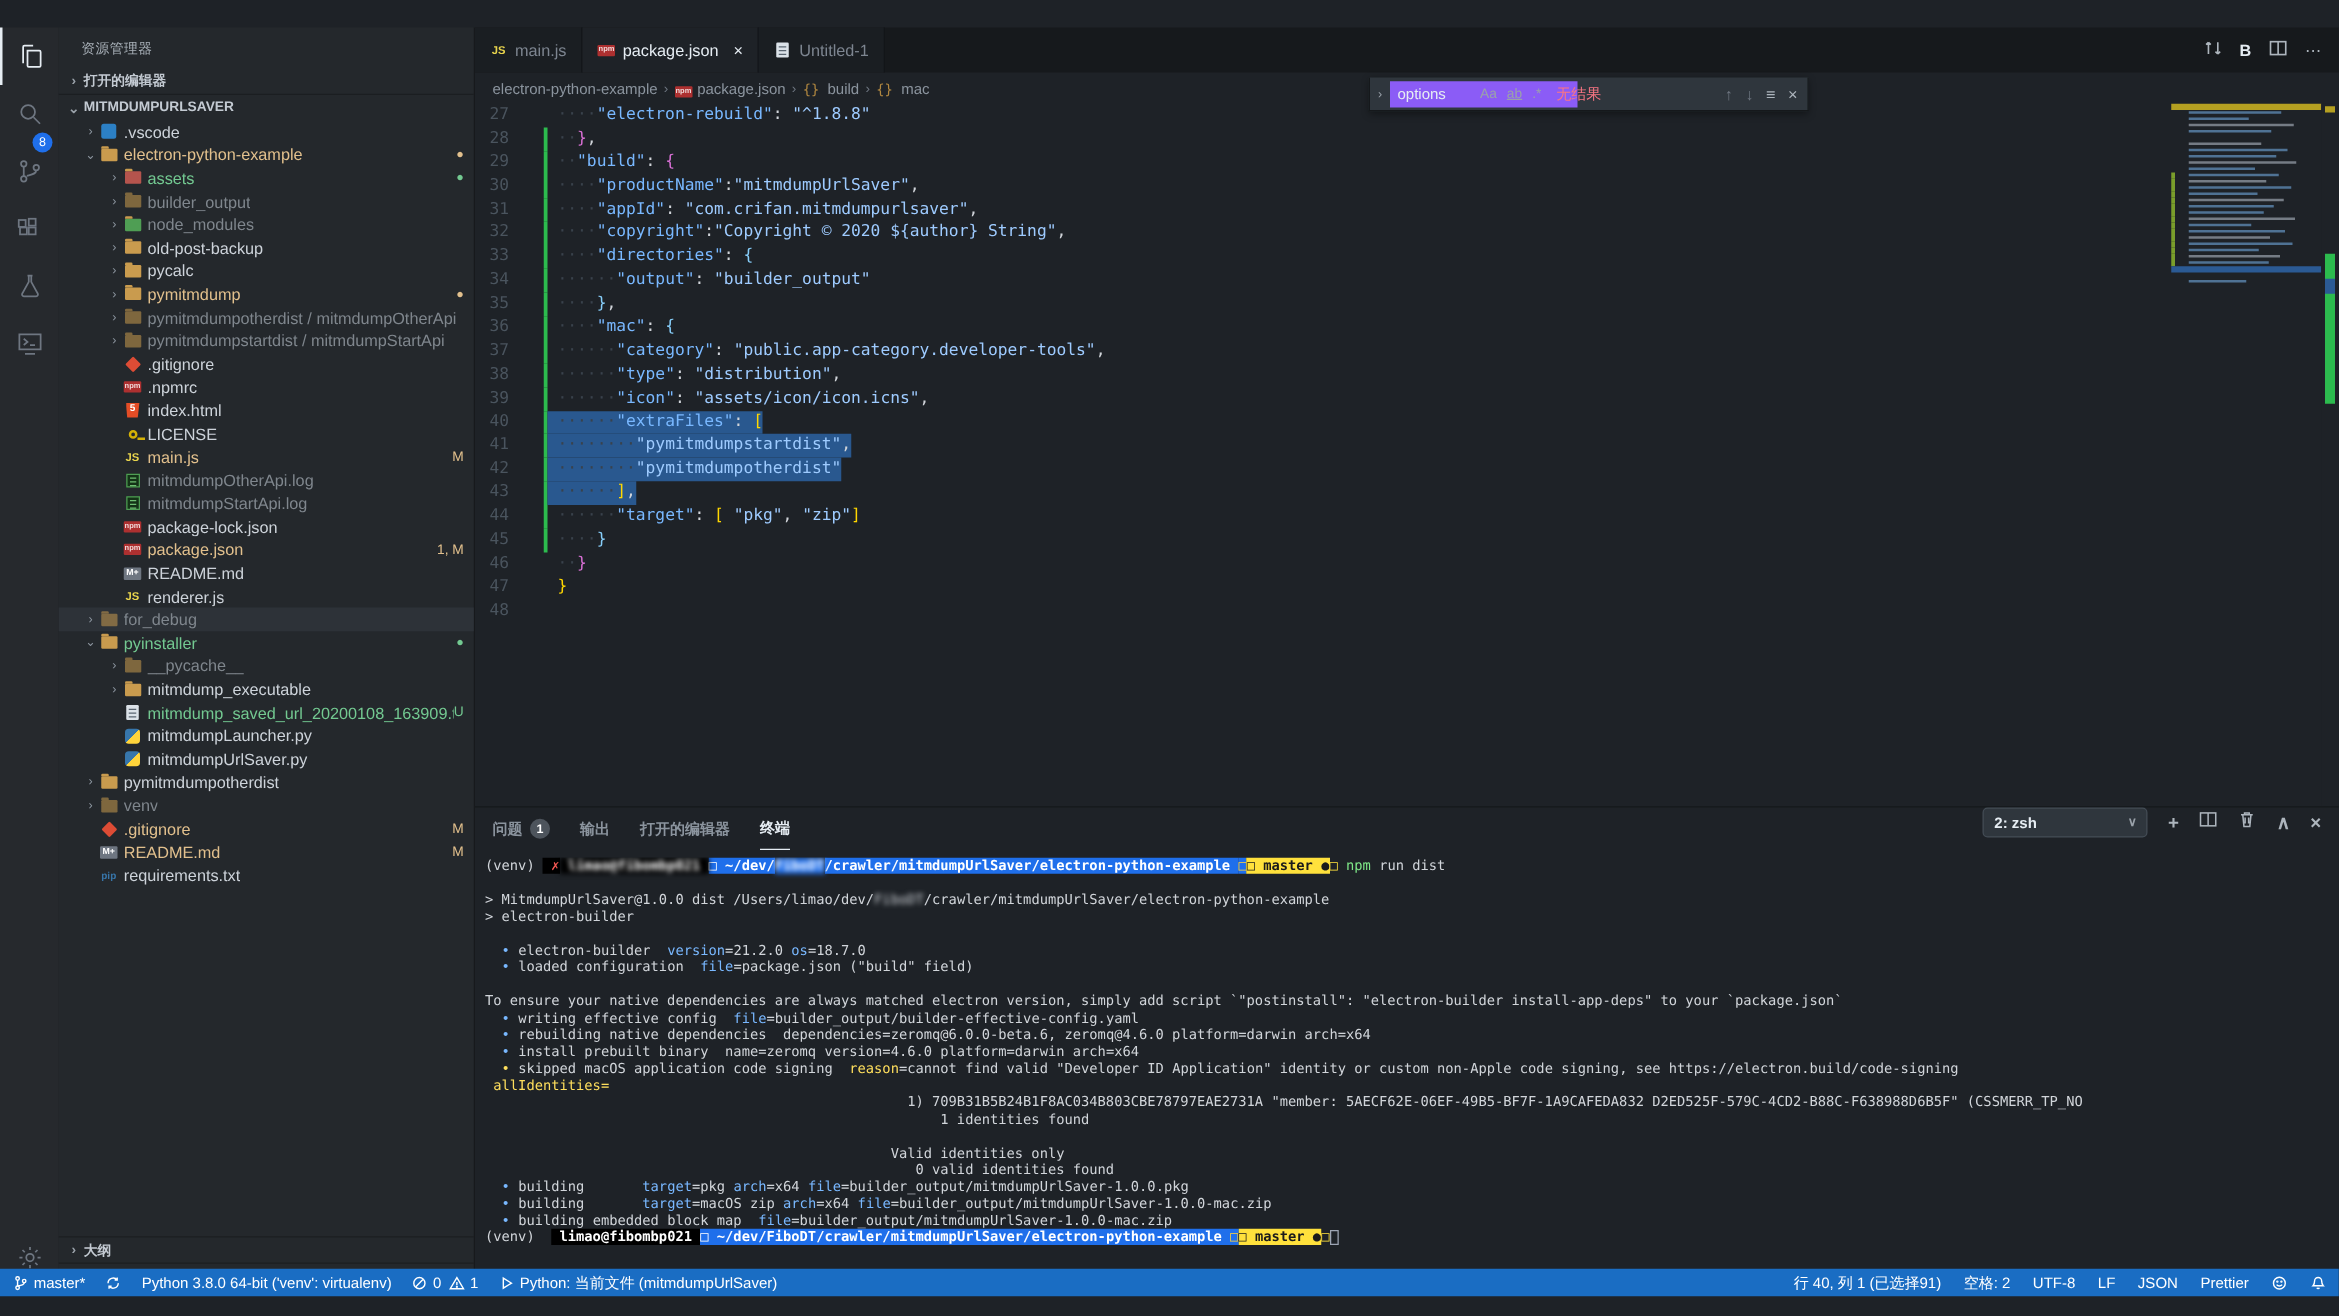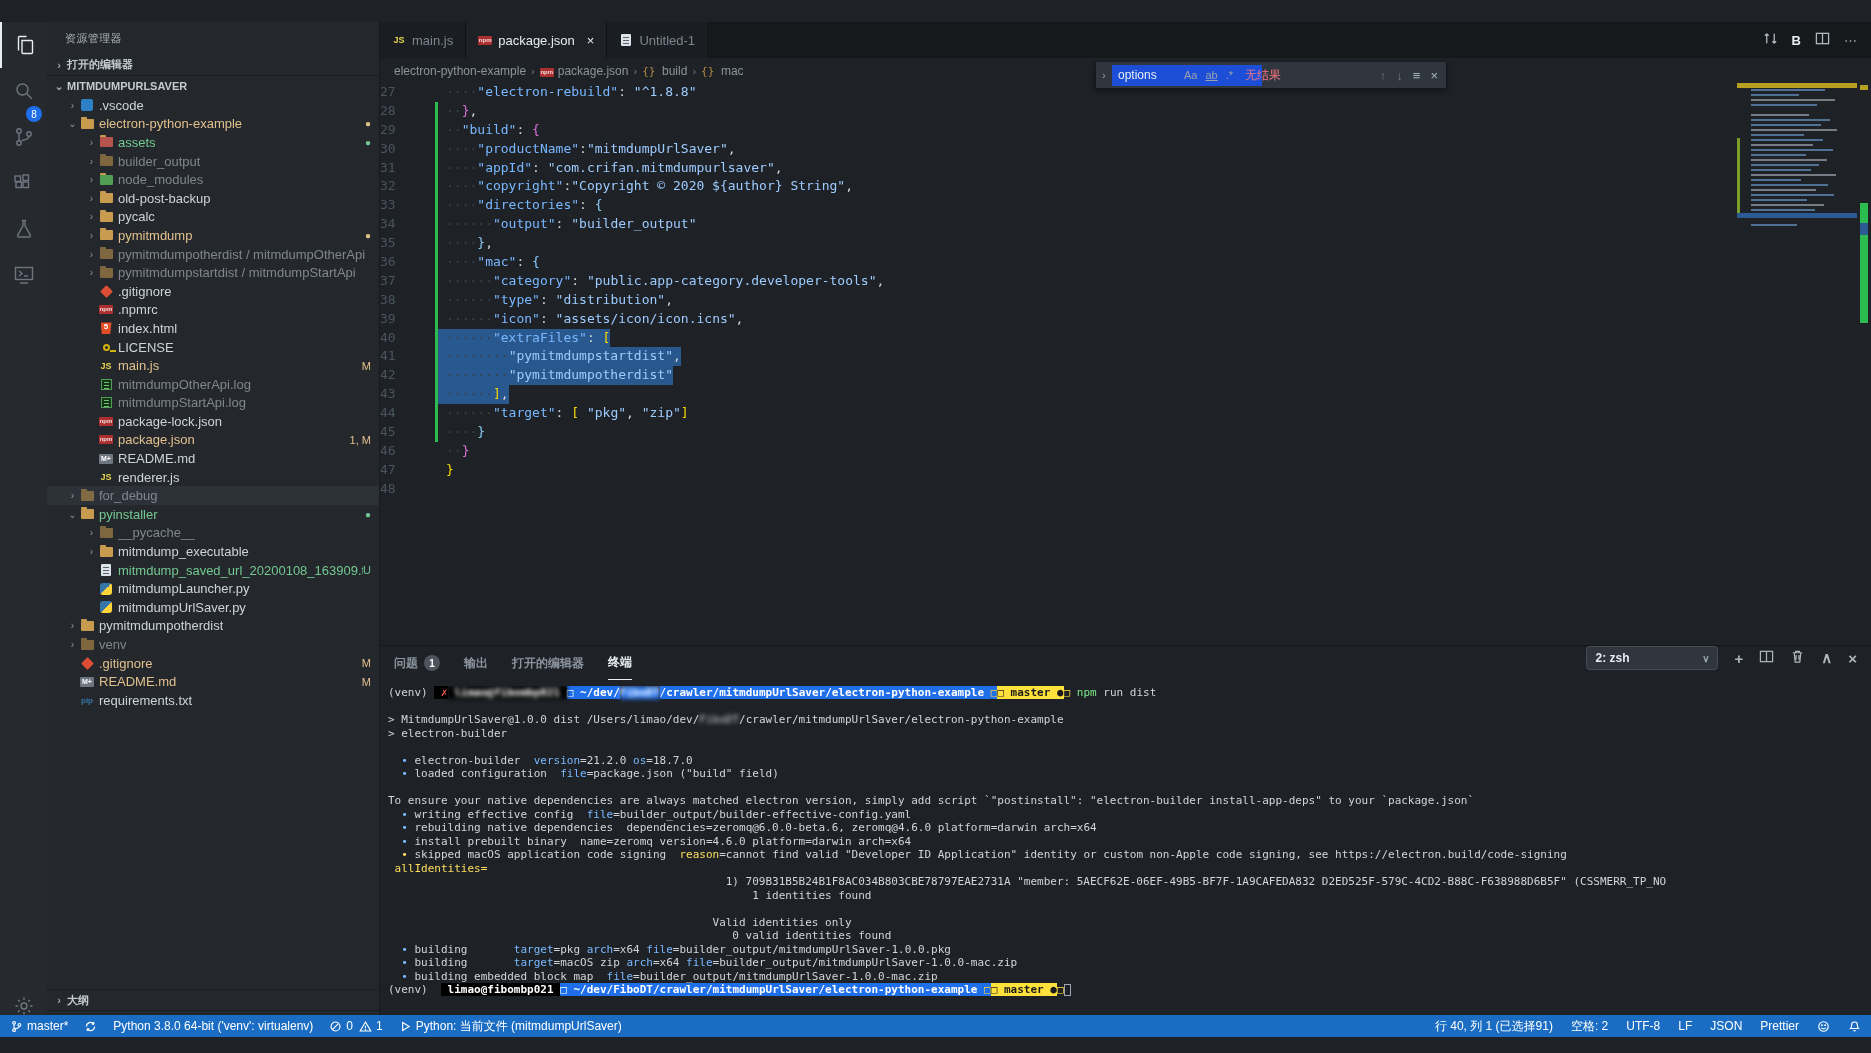--- a/index.html
+++ b/index.html
@@ -87,42 +87,42 @@
   #editor-actions svg { width:15px; height:15px; stroke:currentColor; fill:none; stroke-width:1.4; }
   #breadcrumb { height:25px; display:flex; align-items:center; font-size:12px; color:#8b949e;
     padding-left:14px; gap:5px; }
   #breadcrumb .sep { font-size:11px; color:#6e7681; }
   #breadcrumb .bc-braces { color:#b08740; font-family:"DejaVu Sans Mono",monospace; font-size:11px; }
 
   
   #code { position:absolute; left:0; top:61px; right:150px; bottom:386px; overflow:hidden;
     font-family:"DejaVu Sans Mono",monospace; font-size:13px; line-height:18.9px; }
   .cline { display:flex; height:18.9px; white-space:pre; }
-  .cnum { width:55px; flex:none; text-align:left; padding-right:16px; color:#4a545e; }
+  .cnum { width:55px; flex:none; text-align:center; padding-right:16px; color:#4a545e; }
   .cmod { width:3px; flex:none; }
   .cmod.on { background:#2cbb4e; }
   .ctext { padding-left:8px; }
   .ctext.sel { background:#29588f; }
   .pk{color:#79b8ff}.st{color:#9ecbff}.pn{color:#d1d5da}
   .b1{color:#ffd700}.b2{color:#da70d6}.b3{color:#87cefa}
   .ws{color:#39424c}
 
   
   #minimap { position:absolute; right:14px; top:61px; width:120px; height:280px; }
   #minimap .mrow { height:4px; margin-bottom:1px; position:relative; }
   #minimap .mbar { position:absolute; left:14px; top:1px; height:2px; background:#6a7a8a; opacity:.8; }
   #minimap .mband { position:absolute; left:0; right:0; height:5px; }
   #ovruler { position:absolute; right:0; top:61px; width:14px; bottom:386px; background:#1e2227; }
   .ovm { position:absolute; width:8px; left:3px; }
 
   
   #find { position:absolute; top:40px; right:424px; width:352px; height:27px; background:#2f363d;
     border:1px solid #15181b; border-top:none; display:flex; align-items:center; box-shadow:0 2px 6px rgba(0,0,0,.4); }
   #find .fchev { width:16px; color:#9aa2aa; font-size:10px; text-align:center; }
-  #find .finput { flex:0 0 150px; height:21px; background:#1d4ed8; color:#e6edf3; font-size:12px;
+  #find .finput { flex:0 0 150px; height:21px; background:#8b5cf6; color:#e6edf3; font-size:12px;
     display:flex; align-items:center; padding-left:6px; }
   #find .fopts { display:flex; gap:8px; margin-left:-78px; padding-right:0; color:#9aa2aa; font-size:11px; }
   #find .fres { color:#f97583; font-size:12px; margin-left:12px; }
   #find .fnav { margin-left:auto; display:flex; gap:10px; padding-right:8px; color:#6e7681; font-size:13px; }
   #find .fnav .en { color:#adb5bd; }
 
   
   #panel { position:absolute; left:0; right:0; bottom:0; height:386px; background:#1e2227;
     border-top:1px solid #15181b; }
   #panel-header { height:34px; display:flex; align-items:flex-start; padding:0 14px;font-weight:bold; }

